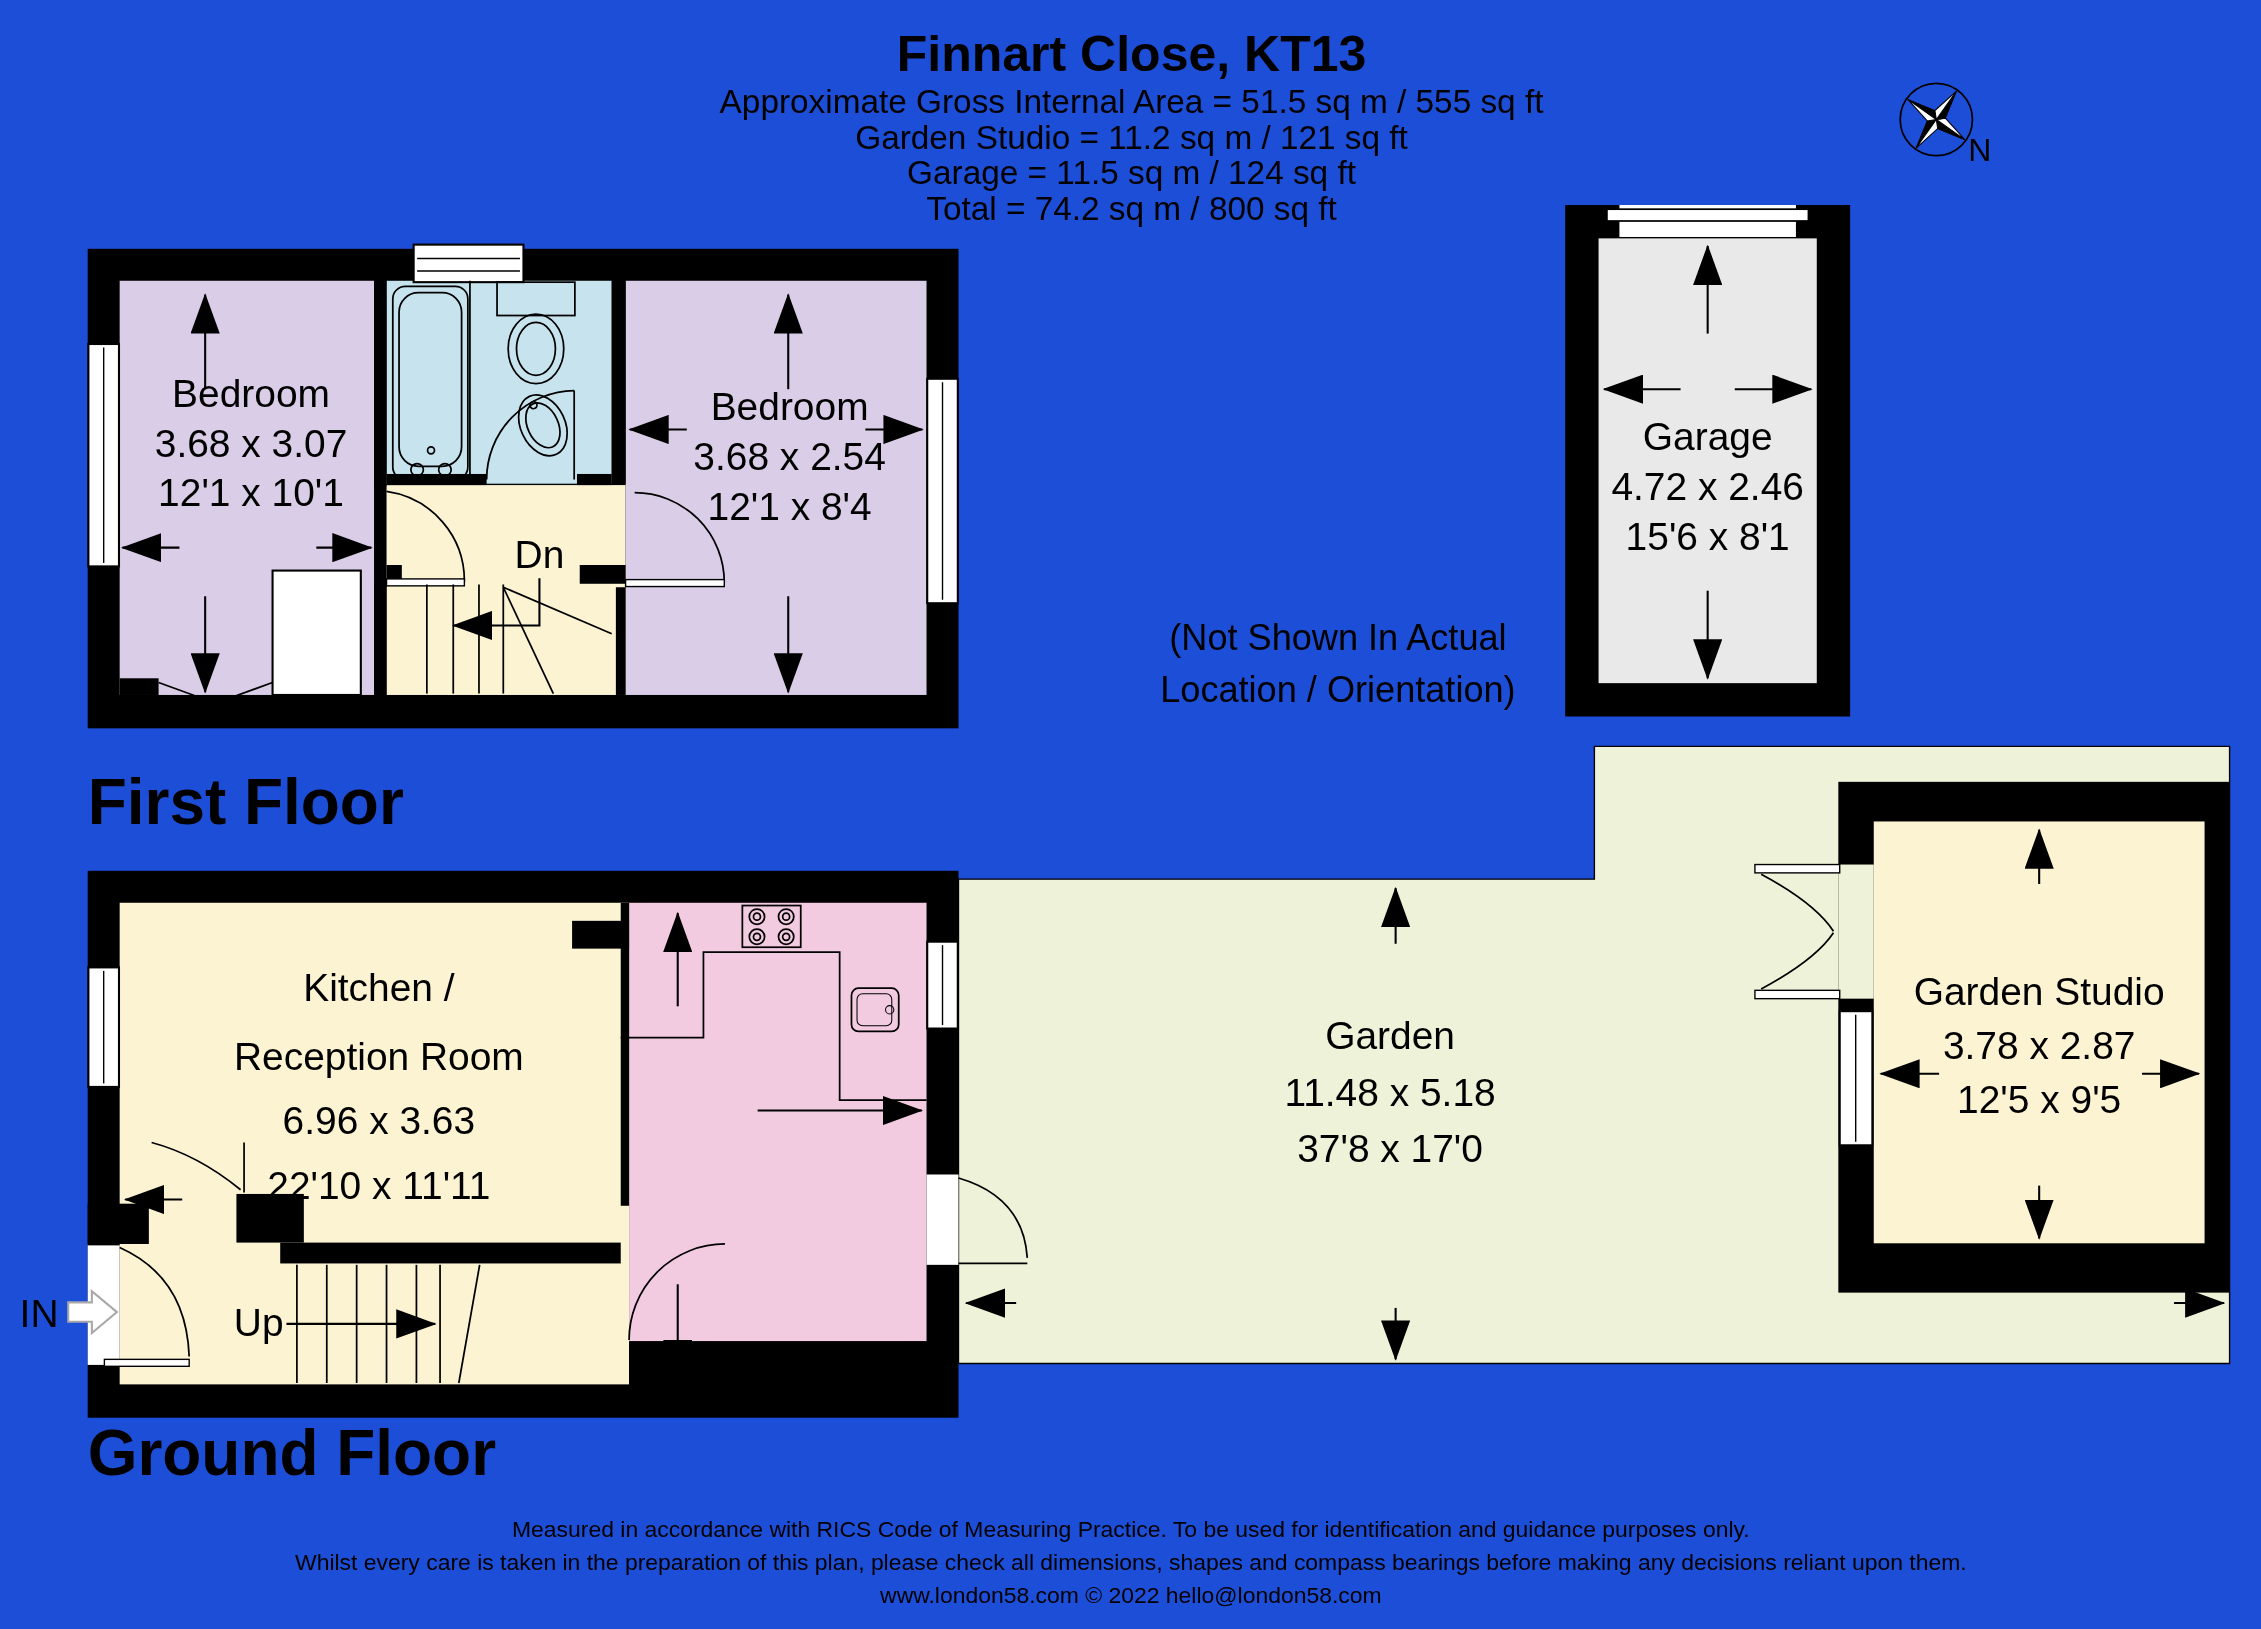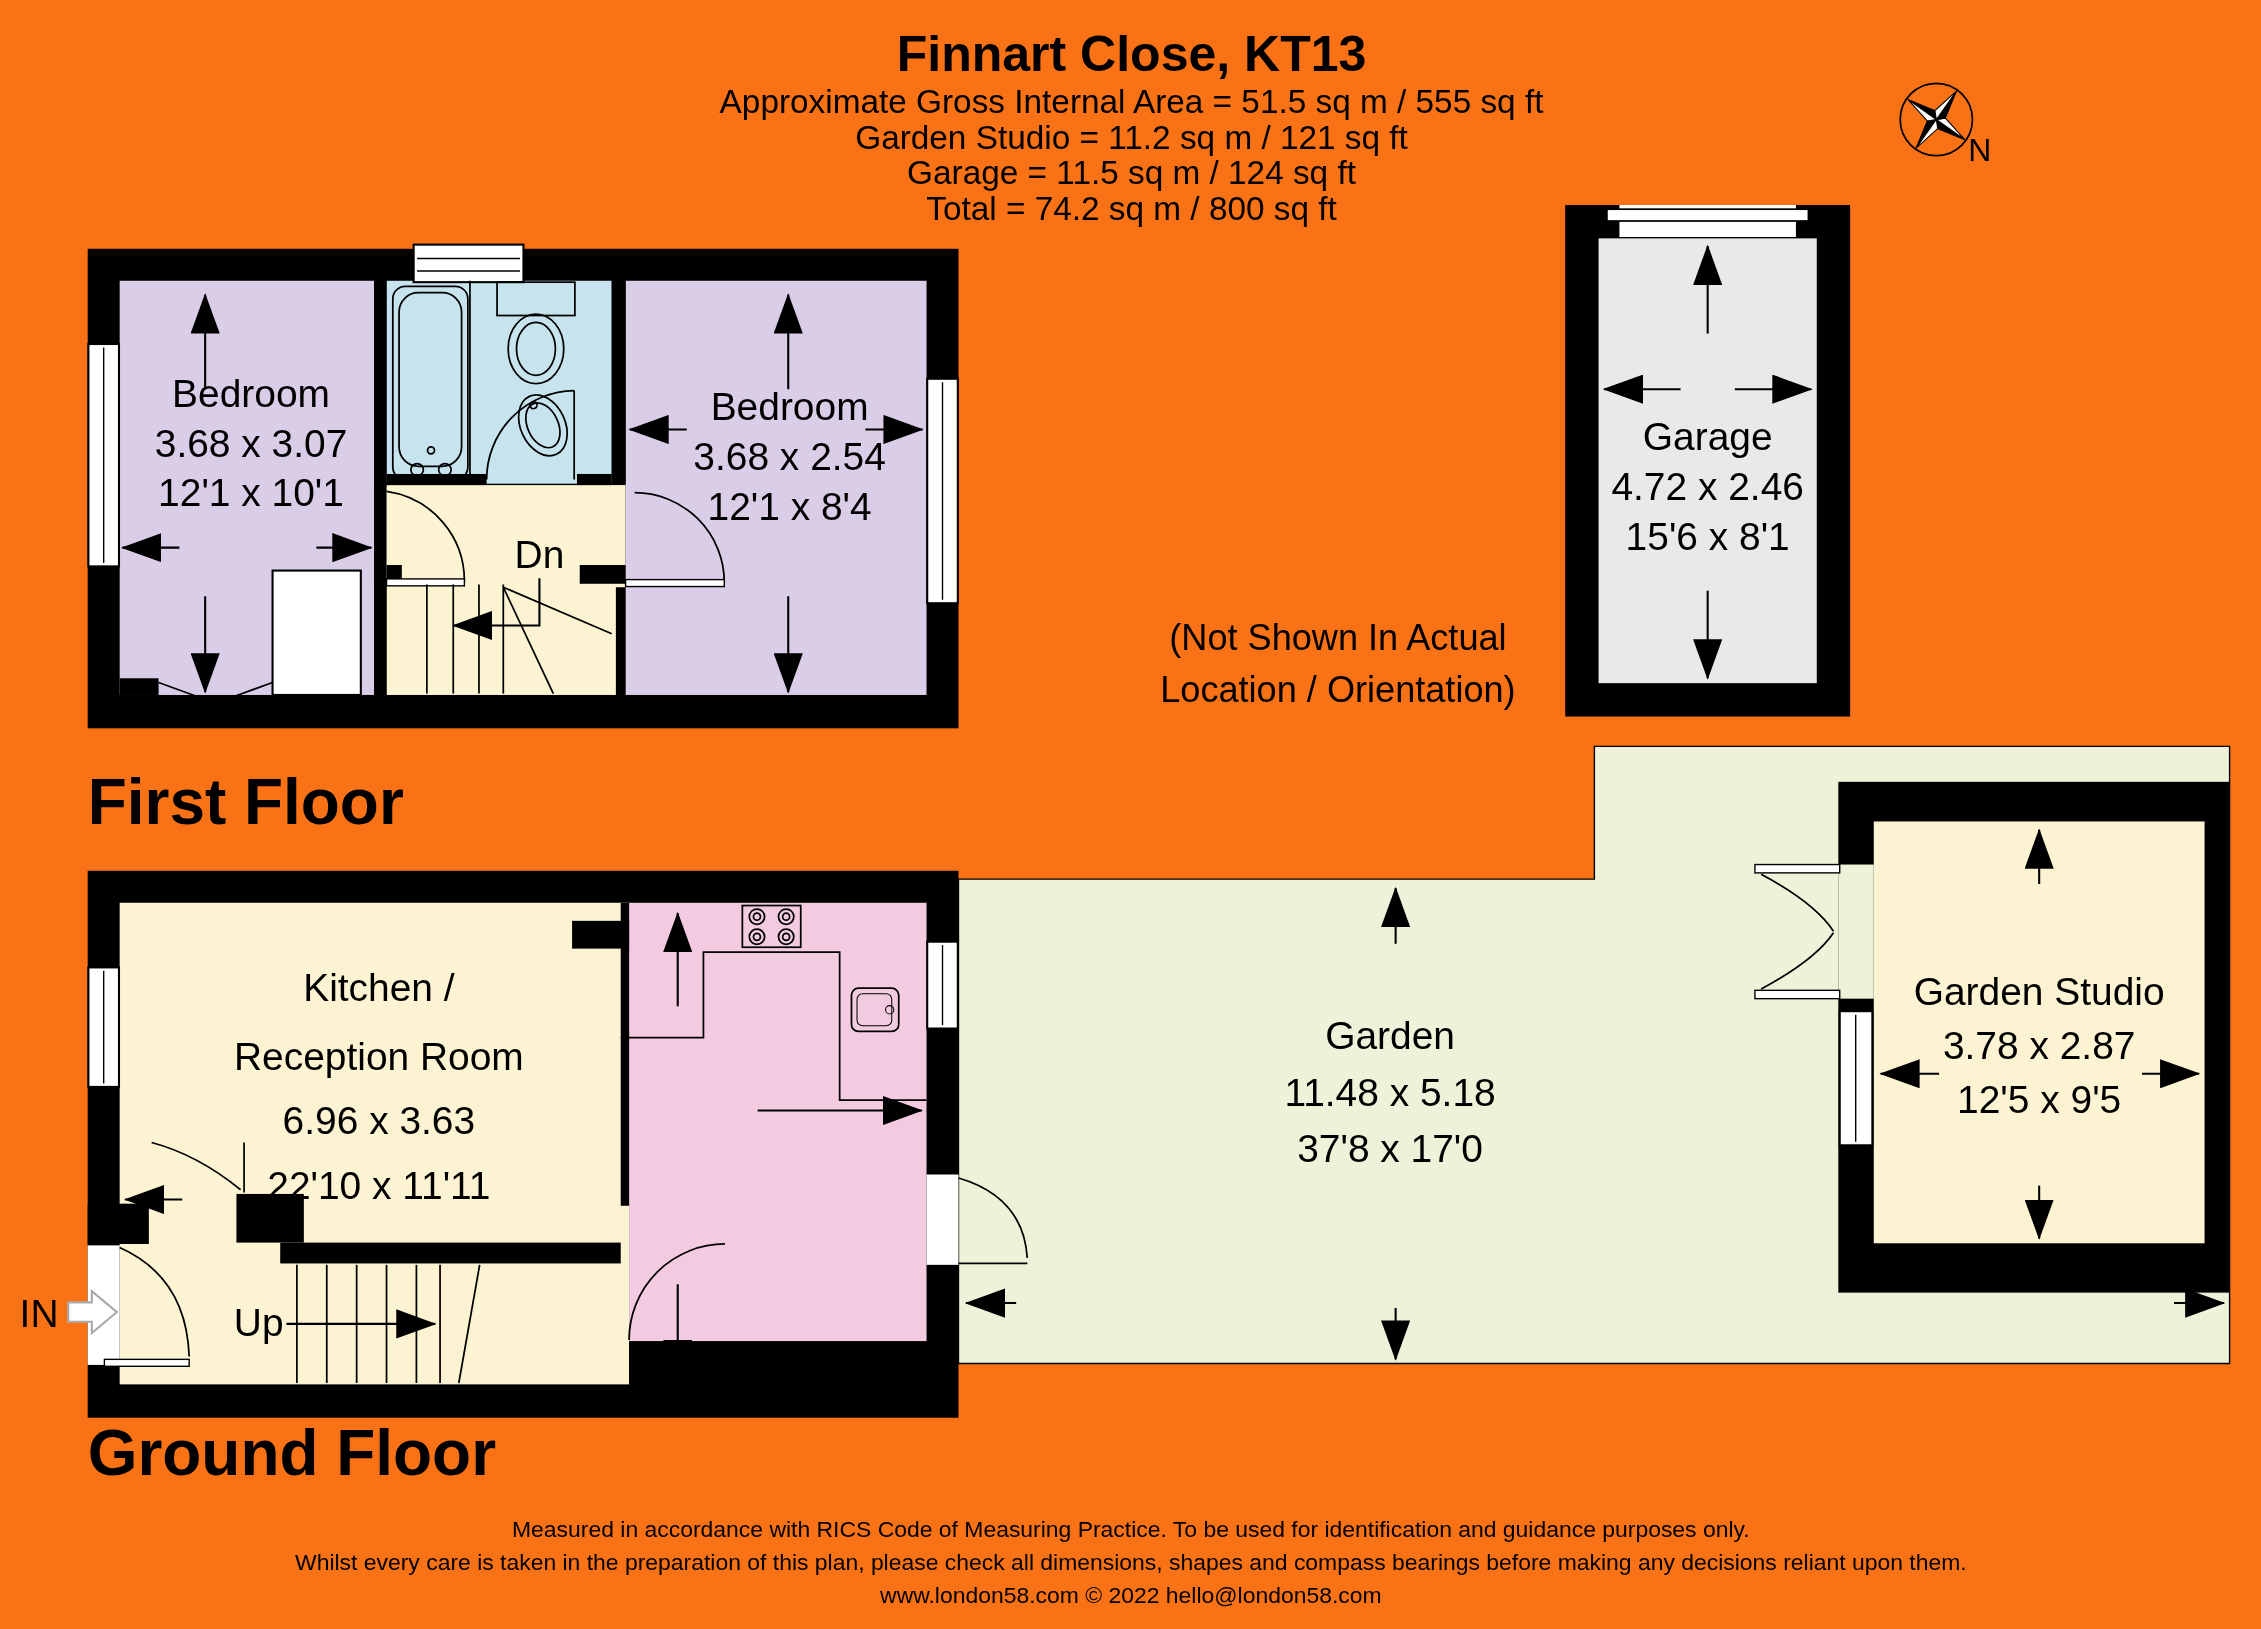--- a/index.html
+++ b/index.html
@@ -1,16 +1,16 @@
 <!DOCTYPE html>
 <html style="font-size:11px"><head>
 <meta charset="utf-8">
 <style>
   html,body{margin:0;padding:0;background:#ffffff;}
-  #plan-root{position:relative;width:2261px;height:1629px;background:#f97316;overflow:hidden;}
+  #plan-root{position:relative;width:2261px;height:1629px;background:#1d4ed8;overflow:hidden;}
   svg{display:block;}
   text{font-family:"Liberation Sans","DejaVu Sans",sans-serif;fill:#000;}
   .t-title{font-size:72px;font-weight:bold;}
   .t-sub{font-size:48px;}
   .t-room{font-size:56px;}
   .t-note{font-size:52px;}
   .t-heading{font-size:92px;font-weight:bold;}
   .t-foot{font-size:33px;}
   .t-n{font-size:46px;}
   .wall{fill:#000;}

